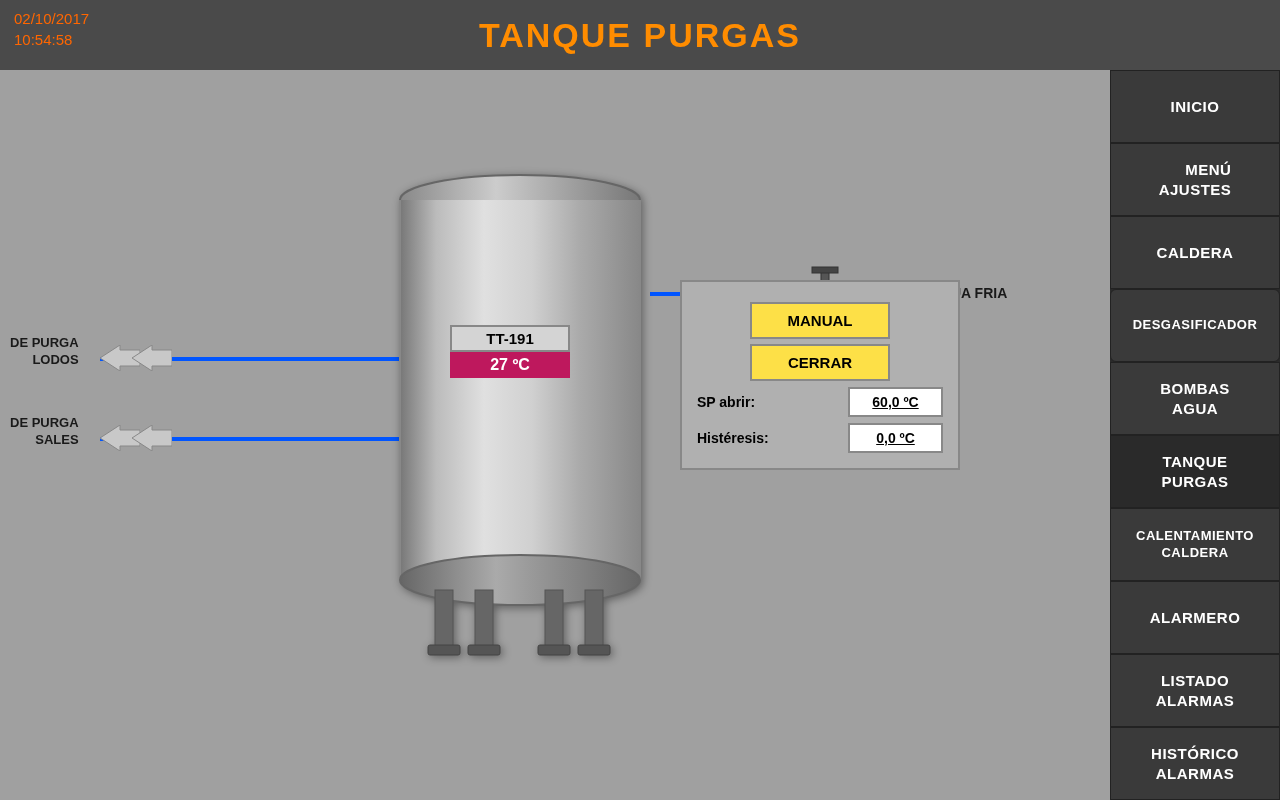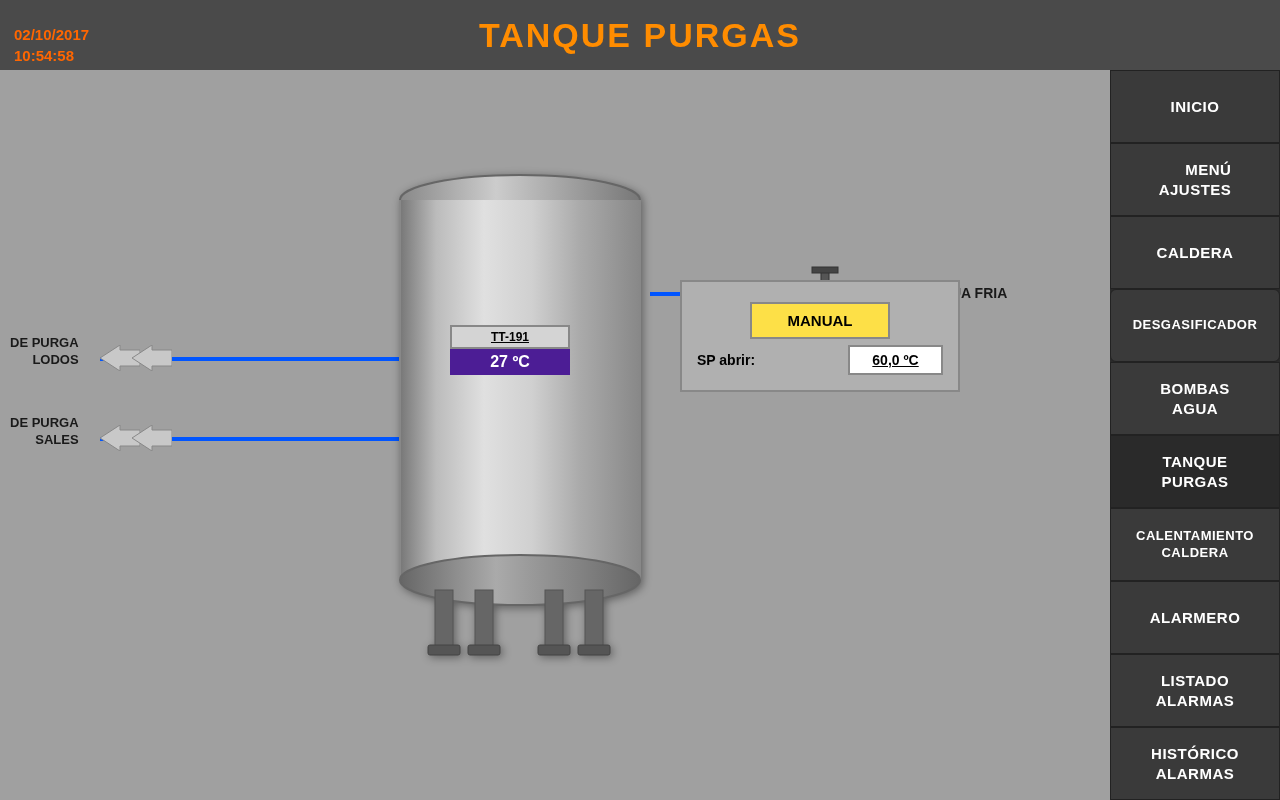--- a/index.html
+++ b/index.html
@@ -18,25 +18,25 @@
       height: 70px;
       background: #4a4a4a;
       display: flex;
       align-items: center;
       justify-content: center;
       position: relative;
     }
     #datetime {
       position: absolute;
       left: 14px;
-      top: 24px;
+      top: 8px;
       color: #ff6600;
       font-size: 15px;
       line-height: 1.4;
-      font-weight: bold;
+      font-weight: normal;
     }
     #page-title {
       color: #ff8c00;
       font-size: 34px;
       font-weight: bold;
       letter-spacing: 2px;
     }
 
     
     #main {
@@ -88,27 +88,26 @@
       position: absolute;
       left: 450px;
       top: 255px;
       width: 120px;
     }
     .temp-label {
       background: #d4d4d4;
       border: 2px solid #888;
       text-align: center;
       padding: 3px 5px;
-      font-size: 12px;
+      font-size: 15px;
       font-weight: bold;
       color: #000;
-      text-decoration: underline;
     }
     .temp-value {
-      background: #4c1d95;
+      background: #be185d;
       color: white;
       text-align: center;
       padding: 4px 5px;
       font-size: 16px;
       font-weight: bold;
     }
 
     
     .pipe-label {
       position: absolute;
@@ -281,23 +280,28 @@
       </defs>
     </svg>
 
     <div id="temp-display">
       <div class="temp-label">TT-191</div>
       <div class="temp-value">27 ºC</div>
     </div>
 
     <div id="control-panel">
       <button class="ctrl-btn">MANUAL</button>
+      <button class="ctrl-btn">CERRAR</button>
       <div class="ctrl-row">
         <span class="ctrl-row-label">SP abrir:</span>
         <span class="ctrl-row-value">60,0 ºC</span>
+      </div>
+      <div class="ctrl-row">
+        <span class="ctrl-row-label">Histéresis:</span>
+        <span class="ctrl-row-value">0,0 ºC</span>
       </div>
     </div>
 
   </div>
 
   <div id="sidebar">
     <div class="sidebar-btn">INICIO</div>
     <div class="sidebar-btn" style="white-space:pre-line;text-align:right;"><span>MENÚ
 AJUSTES</span></div>
     <div class="sidebar-btn">CALDERA</div>

